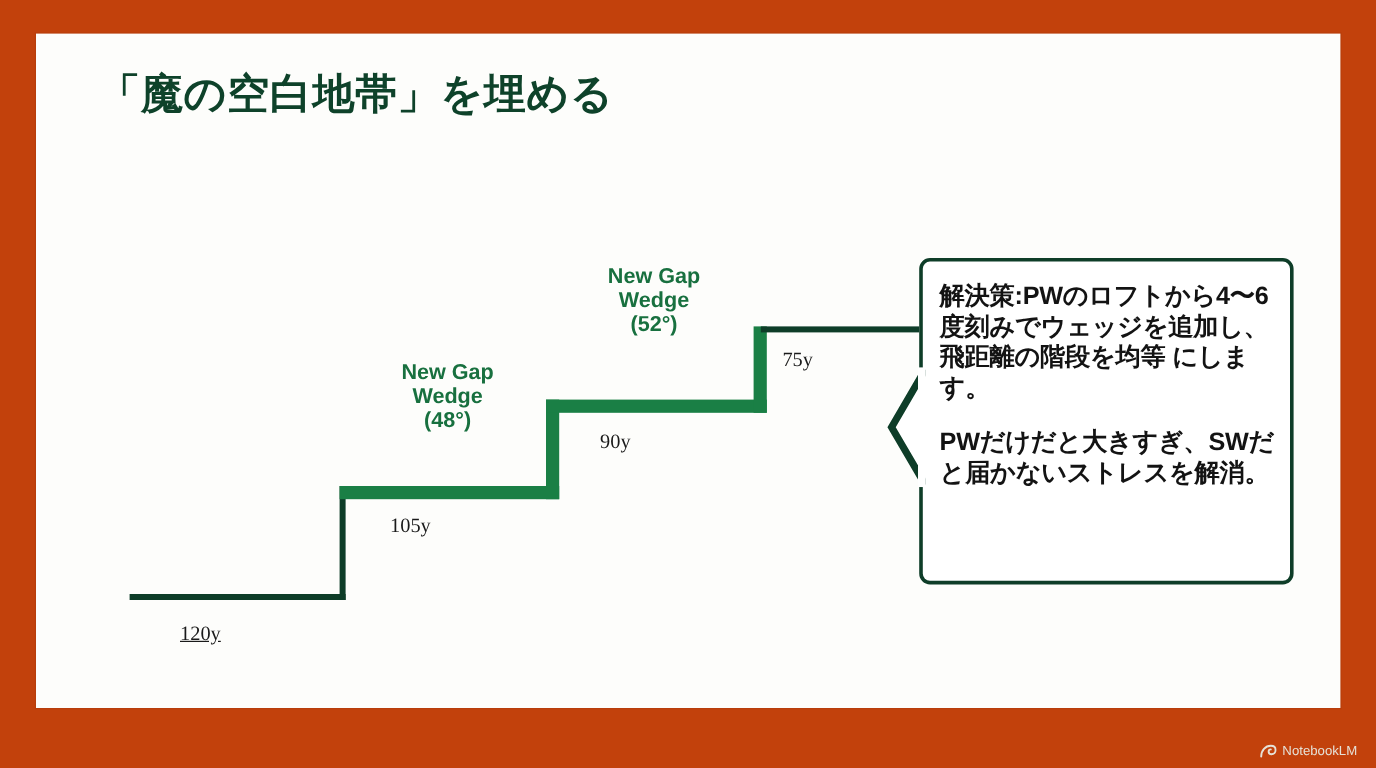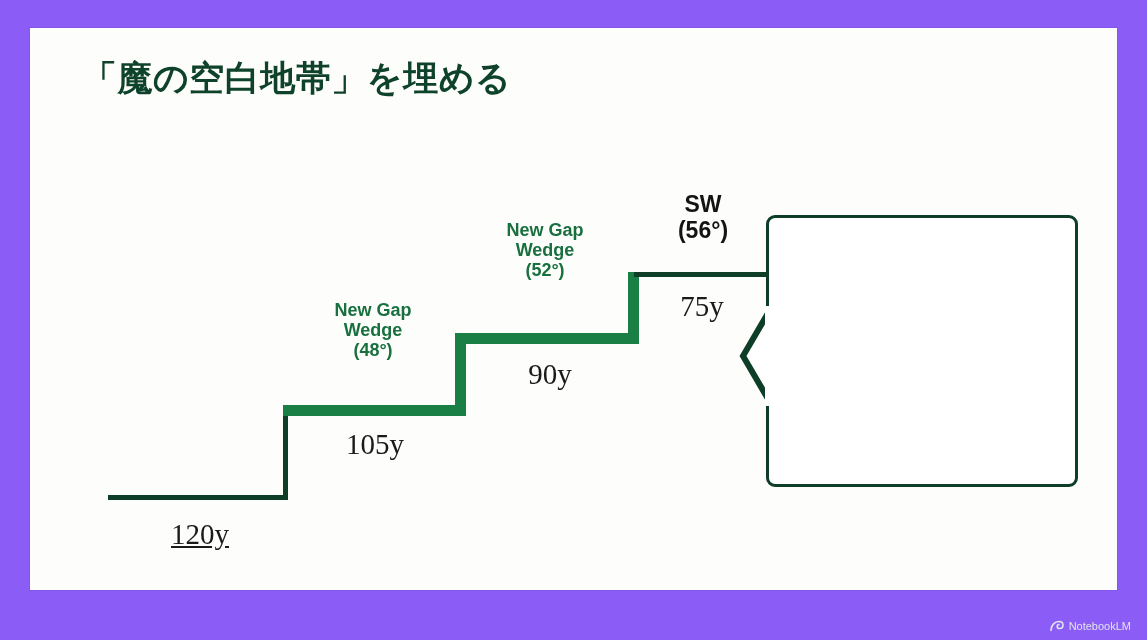--- a/index.html
+++ b/index.html
@@ -3,21 +3,21 @@
 <meta charset="utf-8">
 <style>
   html,body{margin:0;padding:0;}
   body{
     width:1147px;height:640px;overflow:hidden;
     background:#0d3d26;
     font-family:"Liberation Sans", sans-serif;
   }
   .slide{
     position:relative;width:1147px;height:640px;
-    background:#8b5cf6;
+    background:#c2410c;
   }
   .card{
     position:absolute;left:30px;top:28px;
     width:1087px;height:562px;
     background:#fdfdfb;
     box-shadow:0 0 0 1px rgba(0,0,0,0.05);
   }
   .title{
     position:absolute;left:52px;top:27px;
     font-size:35px;font-weight:bold;
@@ -41,22 +41,22 @@
 
   
   .club-label{
     position:absolute;text-align:center;
     font-weight:bold;line-height:1.12;
     white-space:pre-line;
   }
   .club-label.dark{color:#141414;font-size:23px;}
   .club-label.green{color:#18703f;font-size:18px;}
   .dist-label{
-    position:absolute;text-align:center;
-    font-size:29px;color:#1a1a1a;
+    position:absolute;text-align:left;
+    font-size:17px;color:#1a1a1a;
     font-family:"Liberation Serif", serif;
     white-space:nowrap;
   }
 
   
   .callout{
     position:absolute;left:736px;top:187px;
     width:312px;height:272px;
     border:3px solid #0e3d28;border-radius:9px;
     background:#ffffff;
@@ -108,31 +108,33 @@
       <div class="dist-label" style="left:295px; top:400px; width:100px;">105y</div>
 
       <div class="step-line thick" style="left:425px; top:305px; width:184px; height:11px;"></div>
       <div class="step-line thick" style="left:598px; top:244px; width:11px; height:72px;"></div>
       <div class="club-label green" style="left:440px; top:192px; width:150px;">New Gap
 Wedge
 (52°)</div>
       <div class="dist-label" style="left:470px; top:330px; width:100px;">90y</div>
 
       <div class="step-line" style="left:604px; top:244px; width:132px; height:5px;"></div>
-      <div class="club-label dark" style="left:618px; top:164px; width:110px;">SW
-(56°)</div>
       <div class="dist-label" style="left:622px; top:262px; width:100px;">75y</div>
 
     </div>
 
     <div class="callout">
       <svg class="tail" viewBox="0 0 32 100">
         <path d="M32 2 L4 50 L32 98" fill="#ffffff" stroke="#0e3d28" stroke-width="6" stroke-linejoin="miter" vector-effect="non-scaling-stroke"></path>
         <rect x="26" y="0" width="10" height="100" fill="#ffffff"></rect>
       </svg>
+      <div class="callout-inner">
+        <p>解決策:PWのロフトから4〜6度刻みでウェッジを追加し、飛距離の階段を均等 にします。</p>
+        <p class="second">PWだけだと大きすぎ、SWだと届かないストレスを解消。</p>
+      </div>
     </div>
 
   </div>
 
   <div class="watermark">
     <svg class="wm-icon" width="14" height="12" viewBox="0 0 14 12">
       <path d="M1 10.5 C1 5.5 4.5 1.5 9 1.5 C11.5 1.5 13 3 13 5 C13 7 11.5 8.5 9.6 8.5 C8.2 8.5 7.2 7.6 7.2 6.4 C7.2 5.3 8 4.5 9 4.5" fill="none" stroke="#e9efe9" stroke-width="1.6" stroke-linecap="round"></path>
     </svg>
     <span>NotebookLM</span>
   </div>

